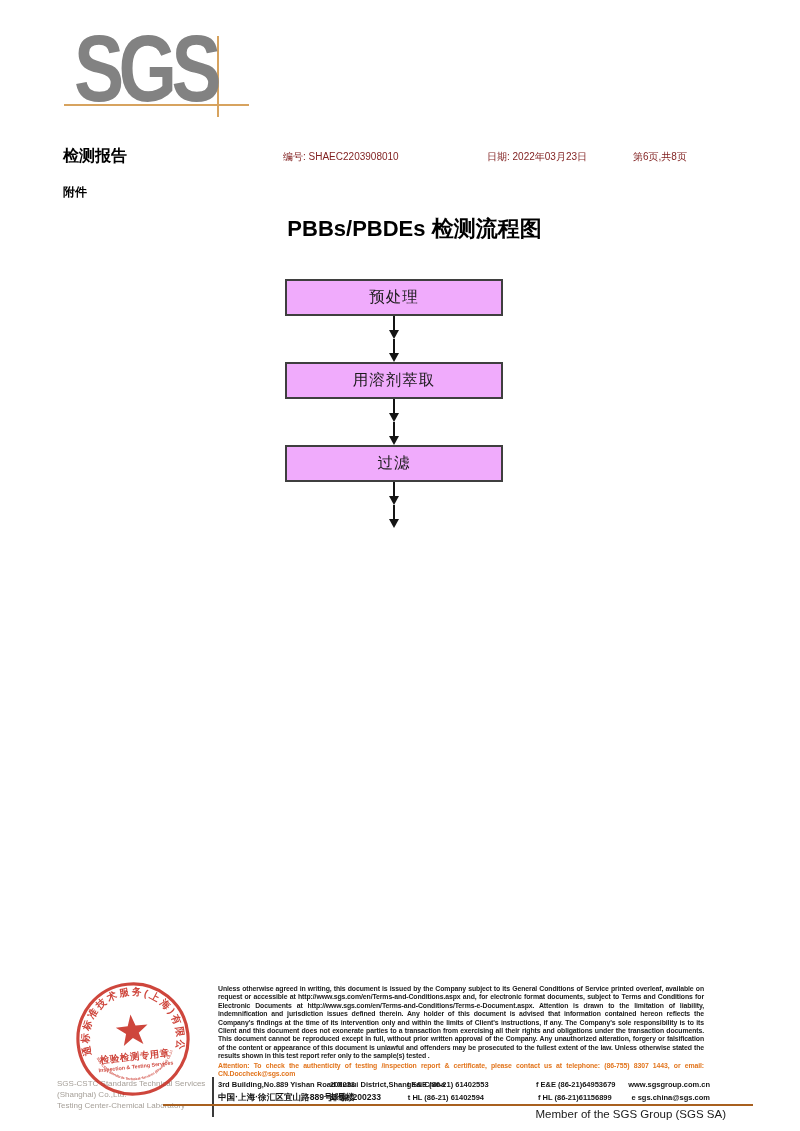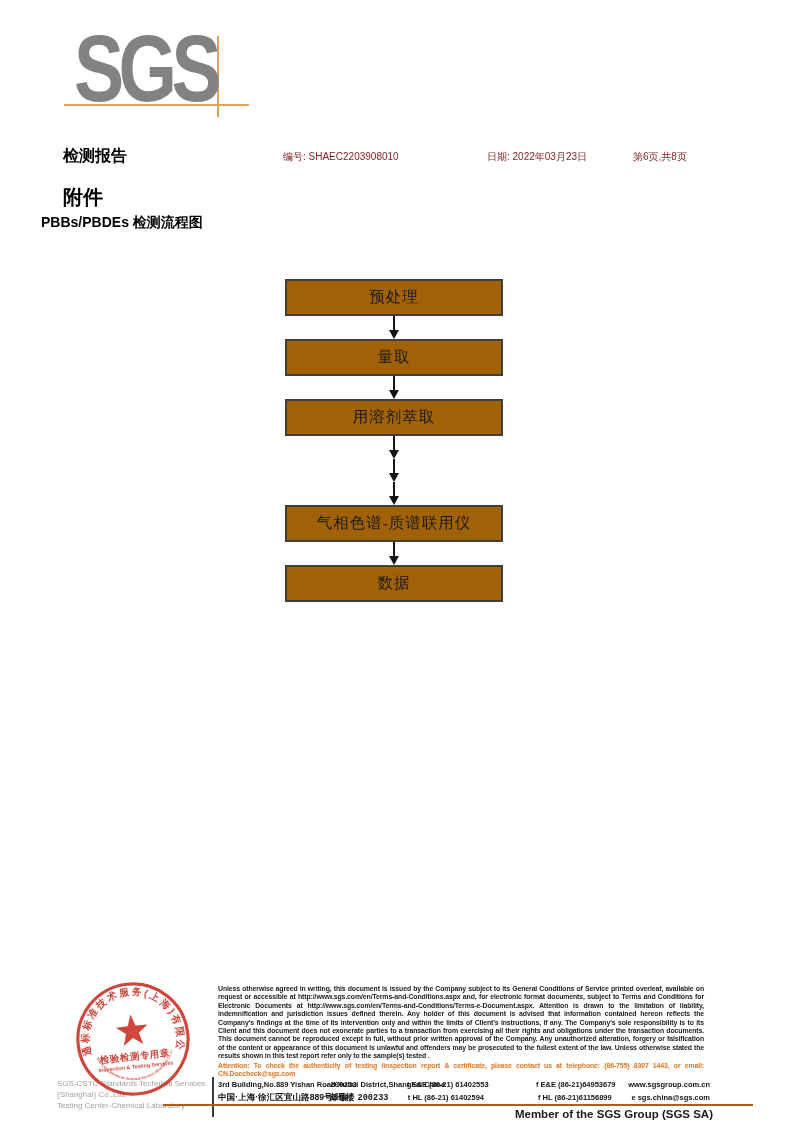--- a/index.html
+++ b/index.html
@@ -11,47 +11,47 @@
                letter-spacing:-7px; color:#828282; transform:scaleX(0.80); transform-origin:left top; }
   .logo-hline { position:absolute; left:-6px; top:84px; width:185px; height:2px; background:#d7a35f; }
   .logo-vline { position:absolute; left:147px; top:16px; width:2px; height:81px; background:#d7a35f; }
 
   
   .report-title { position:absolute; left:63px; top:146px; font-size:16px; font-weight:bold; color:#000; }
   .meta { position:absolute; top:150px; font-size:10px; color:#7f1d1d;text-align:right; }
   .meta-no   { left:283px; }
   .meta-date { left:487px; }
   .meta-page { left:633px; }
-  .attachment { position:absolute; left:63px; top:184px; font-size:20px; font-weight:bold; color:#000; }
+  .attachment { position:absolute; left:63px; top:184px; font-size:12px; font-weight:bold; color:#000; }
 
   
-  .chart-title { position:absolute; left:0; right:12px; top:214px; font-size:14px; font-weight:bold; color:#000;padding-left:41px; }
+  .chart-title { position:absolute; left:0; right:12px; top:214px; text-align:center; font-size:22px; font-weight:bold; color:#000;padding-left:41px; }
   .flow { position:absolute; left:285px; top:279px; width:218px; display:flex; flex-direction:column; }
-  .fbox { height:37px; border:2px solid #3f3f3f; background:#a16207; display:flex; align-items:center; justify-content:center;
+  .fbox { height:37px; border:2px solid #3f3f3f; background:#f0abfc; display:flex; align-items:center; justify-content:center;
           font-family:"Liberation Serif", serif; font-size:15.5px; color:#1a1a1a; letter-spacing:1px; }
   .farrow { height:23px; display:flex; flex-direction:column; align-items:center; }
   .farrow .stem { width:2.5px; flex:1 1 auto; background:#141414; }
   .farrow .head { width:0; height:0; border-left:5.5px solid transparent; border-right:5.5px solid transparent; border-top:9px solid #141414; }
 
   
   .company-lines { position:absolute; left:57px; top:1078px; width:165px; font-size:8px; line-height:11px; color:#a6a099; }
   .legal { position:absolute; left:218px; top:985px; width:486px; font-size:6.9px; line-height:8.4px;
            font-weight:bold; color:#1c1c1c; text-align:justify; letter-spacing:-0.1px; }
   .attention { color:#e2751d; margin-top:1px; }
   .addr-block { position:absolute; left:218px; top:1078px; width:492px; }
   .addr-row { display:flex; height:13px; align-items:center; font-size:7.5px; font-weight:bold; color:#141414; white-space:nowrap; }
   .addr-row .c1 { width:112px; overflow:visible; }
-  .addr-row .c2 { width:80px;font-family:Liberation Mono, monospace; }
+  .addr-row .c2 { width:80px; }
   .addr-row .c3 { width:105px; }
   .addr-row .c4 { width:96px;margin-left:28px; }
   .addr-row .c5 { flex:1; }
   .addr-cn { font-size:8.6px; }
   .addr-divider { position:absolute; left:212px; top:1077px; width:1.5px; height:40px; background:#3a3a3a; }
   .footer-line { position:absolute; left:163px; top:1104px; width:590px; height:2px; background:#a8601f; }
-  .member { position:absolute; right:87px; top:1108px; font-size:11.5px; font-weight:bold; color:#1a1a1a; }
+  .member { position:absolute; right:74px; top:1108px; font-size:11.5px; font-weight:normal; color:#1a1a1a; }
 
   
   .stamp { position:absolute; left:74px; top:980px; width:118px; height:118px; opacity:0.88; transform:rotate(-6deg); }
 </style>
 </head>
 <body>
 
 <div class="logo-wrap">
   <div class="logo-hline"></div>
   <div class="logo-vline"></div>
@@ -67,52 +67,46 @@
 <div class="chart-title">PBBs/PBDEs 检测流程图</div>
 
 <div class="flow">
   <div class="fbox">
     <span>预处理</span>
   </div>
   <div class="farrow">
       <div class="stem"></div>
       <div class="head"></div>
     </div>
-  <div class="fbox">
-    <span>量取</span>
-  </div>
   <div class="farrow">
       <div class="stem"></div>
       <div class="head"></div>
     </div>
   <div class="fbox">
     <span>用溶剂萃取</span>
   </div>
   <div class="farrow">
       <div class="stem"></div>
       <div class="head"></div>
     </div>
   <div class="farrow">
       <div class="stem"></div>
       <div class="head"></div>
     </div>
-  <div class="farrow">
-      <div class="stem"></div>
-      <div class="head"></div>
-    </div>
   <div class="fbox">
-    <span>气相色谱-质谱联用仪</span>
+    <span>过滤</span>
   </div>
   <div class="farrow">
       <div class="stem"></div>
       <div class="head"></div>
     </div>
-  <div class="fbox">
-    <span>数据</span>
-  </div>
+  <div class="farrow">
+      <div class="stem"></div>
+      <div class="head"></div>
+    </div>
 </div>
 
 <div class="company-lines">
   <div>SGS-CSTC Standards Technical Services (Shanghai) Co.,Ltd.</div>
   <div>Testing Center-Chemical Laboratory</div>
 </div>
 
 <svg class="stamp" viewBox="0 0 120 120">
   <circle cx="60" cy="60" r="56" fill="none" stroke="#c82d22" stroke-width="3.2"></circle>
   <path id="arcTop" d="M 16.5 71.6 A 45 45 0 1 1 103.5 71.6" fill="none"></path>

